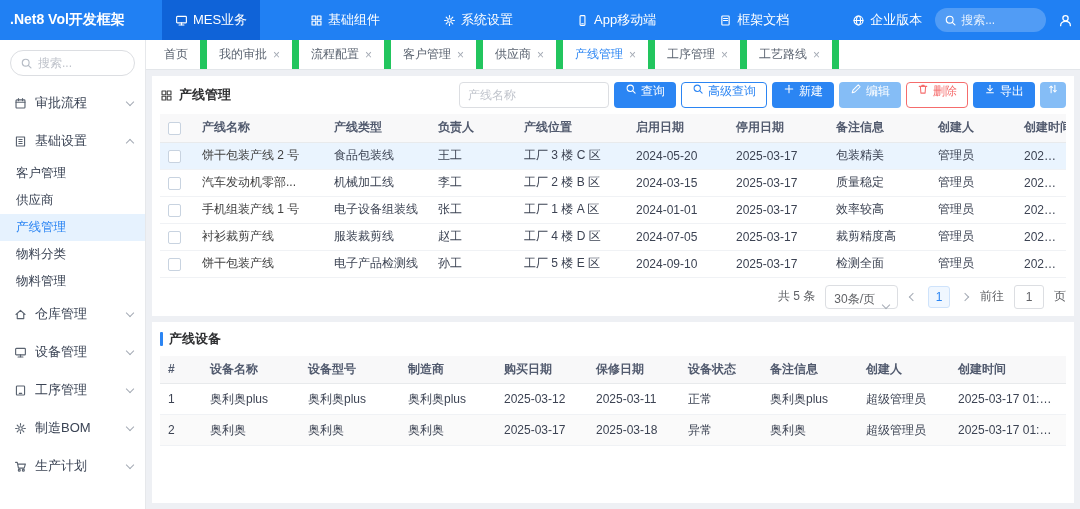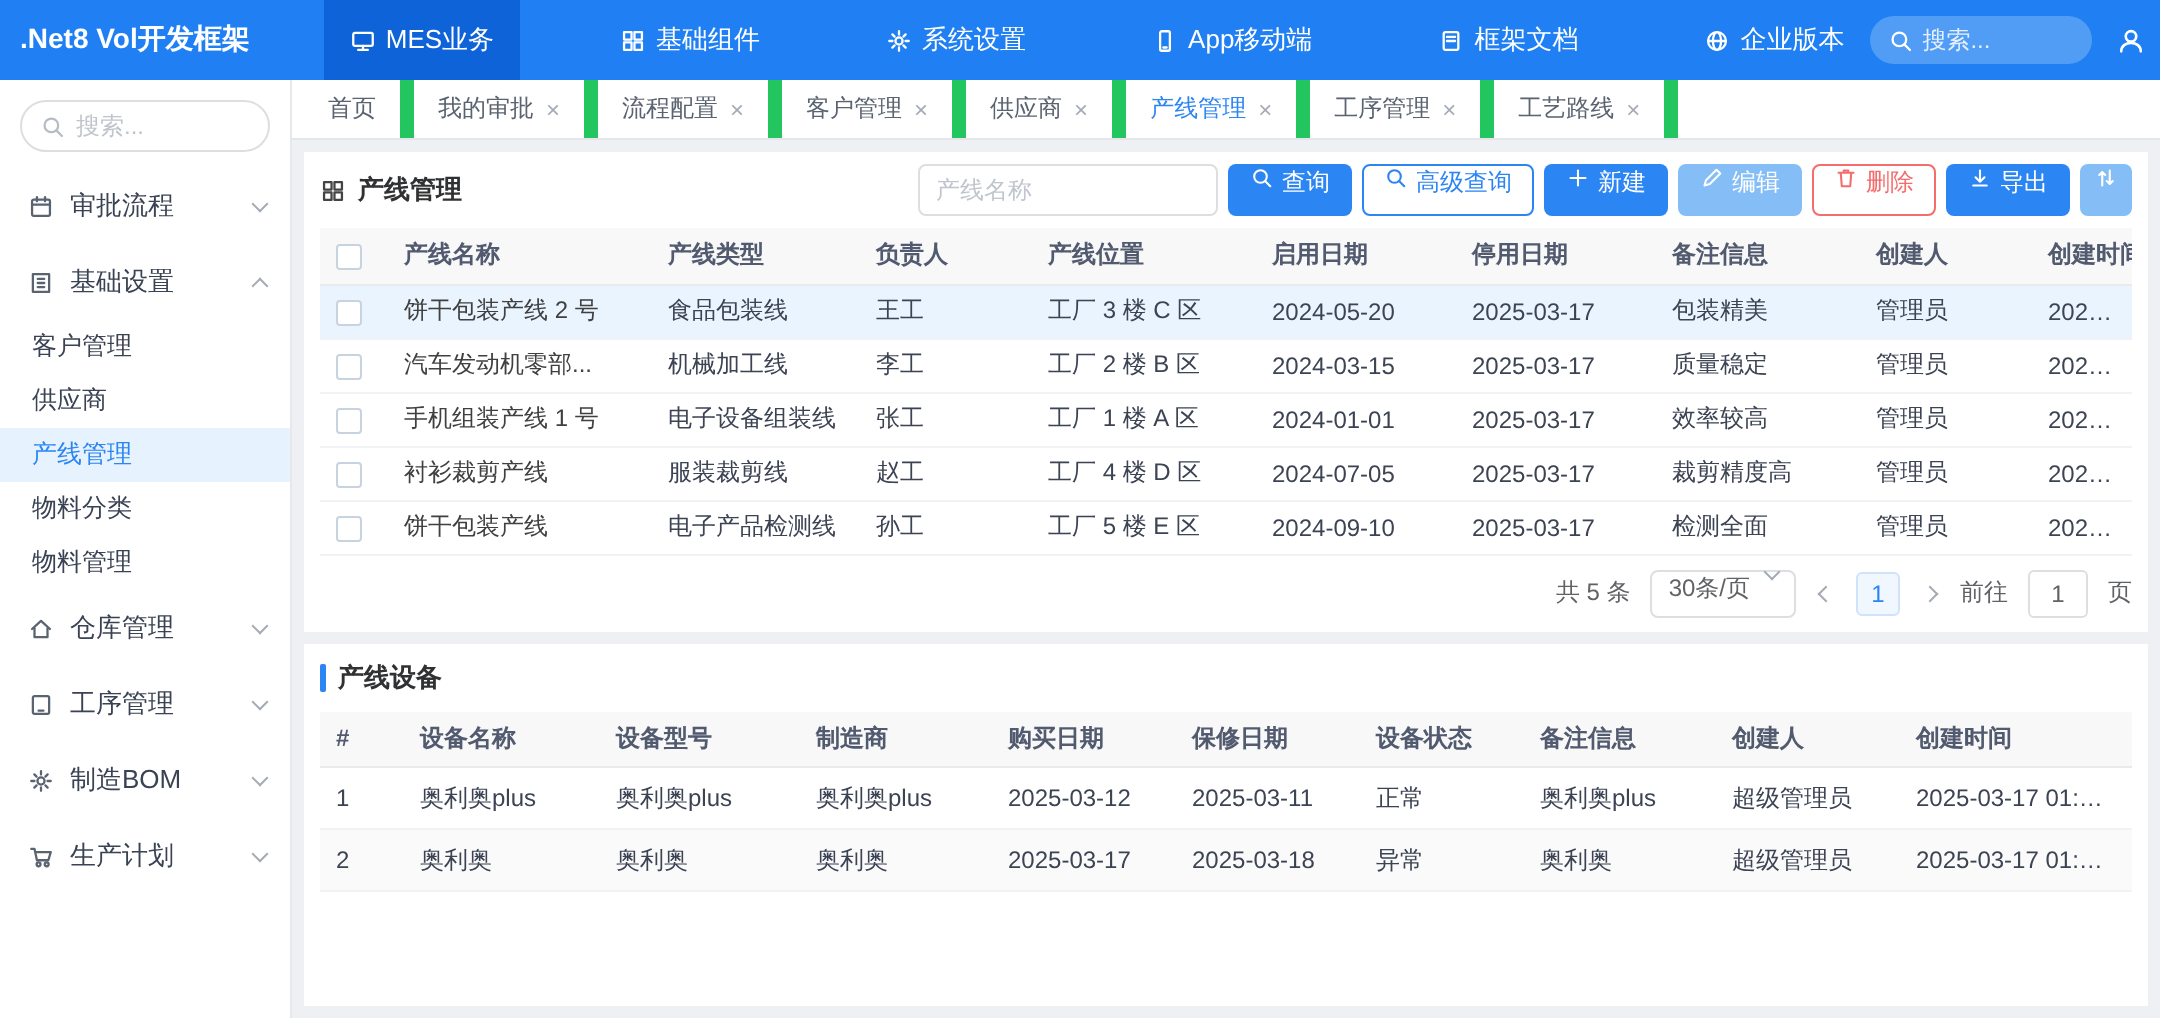--- a/index.html
+++ b/index.html
@@ -85,21 +85,21 @@
   .cb { display:inline-block; width:13px; height:13px; border:1px solid #c8d3e0; border-radius:2px; background:#fff; vertical-align:middle; cursor:pointer; }
   #t1 th:nth-child(2){width:132px;} #t1 th:nth-child(3){width:104px;} #t1 th:nth-child(4){width:86px;}
   #t1 th:nth-child(5){width:112px;margin-top:13px;} #t1 th:nth-child(6){width:100px;} #t1 th:nth-child(7){width:100px;}
   #t1 th:nth-child(8){width:102px;} #t1 th:nth-child(9){width:86px;}
   #t2 th:nth-child(1){width:42px;}  #t2 th:nth-child(2){width:98px;}  #t2 th:nth-child(3){width:100px;}
   #t2 th:nth-child(4){width:96px;}  #t2 th:nth-child(5){width:92px;}  #t2 th:nth-child(6){width:92px;}
   #t2 th:nth-child(7){width:82px;}  #t2 th:nth-child(8){width:96px;}  #t2 th:nth-child(9){width:92px;}
   #t2 tbody tr:nth-child(even) td { background:#fafafa; }
 
   .pagination { height:38px; display:flex; align-items:center; justify-content:flex-end; gap:10px; color:#606266; font-size:12px; }
-  .pg-size { height:24px; border:1px solid #dcdee2; border-radius:4px; display:flex; align-items:flex-start; gap:8px; padding:0 8px; cursor:pointer; }
+  .pg-size { height:24px; border:1px solid #dcdee2; border-radius:4px; display:flex; align-items:flex-end; gap:8px; padding:0 8px; cursor:pointer; }
   .pg-btn { display:inline-flex; align-items:center; cursor:pointer; padding:0 2px; }
   .pg-page { min-width:22px; height:22px; line-height:20px; text-align:center; color:#2b85f3; border:1px solid #cfe3fb; background:#f0f7ff; border-radius:3px; cursor:pointer; }
   .pg-input { width:30px; height:24px; border:1px solid #dcdee2; border-radius:3px; text-align:center; font-size:12px; color:#606266; outline:none; }
 
   .panel2-head { height:34px; display:flex; align-items:center; gap:6px; font-size:13px; font-weight:bold; color:#303133; }
   .accent-bar { width:3px; height:14px; background:#2b85f3; border-radius:1px; }
 </style>
 </head>
 <body>
 
@@ -277,20 +277,31 @@
             <span>物料管理</span>
           </div>
           <div class="side-item">
             <span class="ic">
               <svg viewBox="0 0 16 16" fill="none" stroke="currentColor" stroke-width="1.4" stroke-linecap="round" stroke-linejoin="round">
                 <path d="M2.5 8L8 3l5.5 5"></path>
                 <path d="M4 7.5V13h8V7.5"></path>
               </svg>
             </span>
             <span class="lbl">仓库管理</span>
+            <span class="chev down"></span>
+          </div>
+          <div class="side-item">
+            <span class="ic">
+              <svg viewBox="0 0 16 16" fill="none" stroke="currentColor" stroke-width="1.4" stroke-linecap="round" stroke-linejoin="round">
+                <rect x="2" y="3" width="12" height="8" rx="1"></rect>
+                <line x1="8" y1="11" x2="8" y2="13.2"></line>
+                <line x1="5" y1="13.5" x2="11" y2="13.5"></line>
+              </svg>
+            </span>
+            <span class="lbl">设备管理</span>
             <span class="chev down"></span>
           </div>
           <div class="side-item">
             <span class="ic">
               <svg viewBox="0 0 16 16" fill="none" stroke="currentColor" stroke-width="1.4" stroke-linecap="round" stroke-linejoin="round">
                 <rect x="3" y="2.5" width="10" height="11" rx="1"></rect>
                 <line x1="6.5" y1="11.5" x2="9.5" y2="11.5"></line>
               </svg>
             </span>
             <span class="lbl">工序管理</span>

